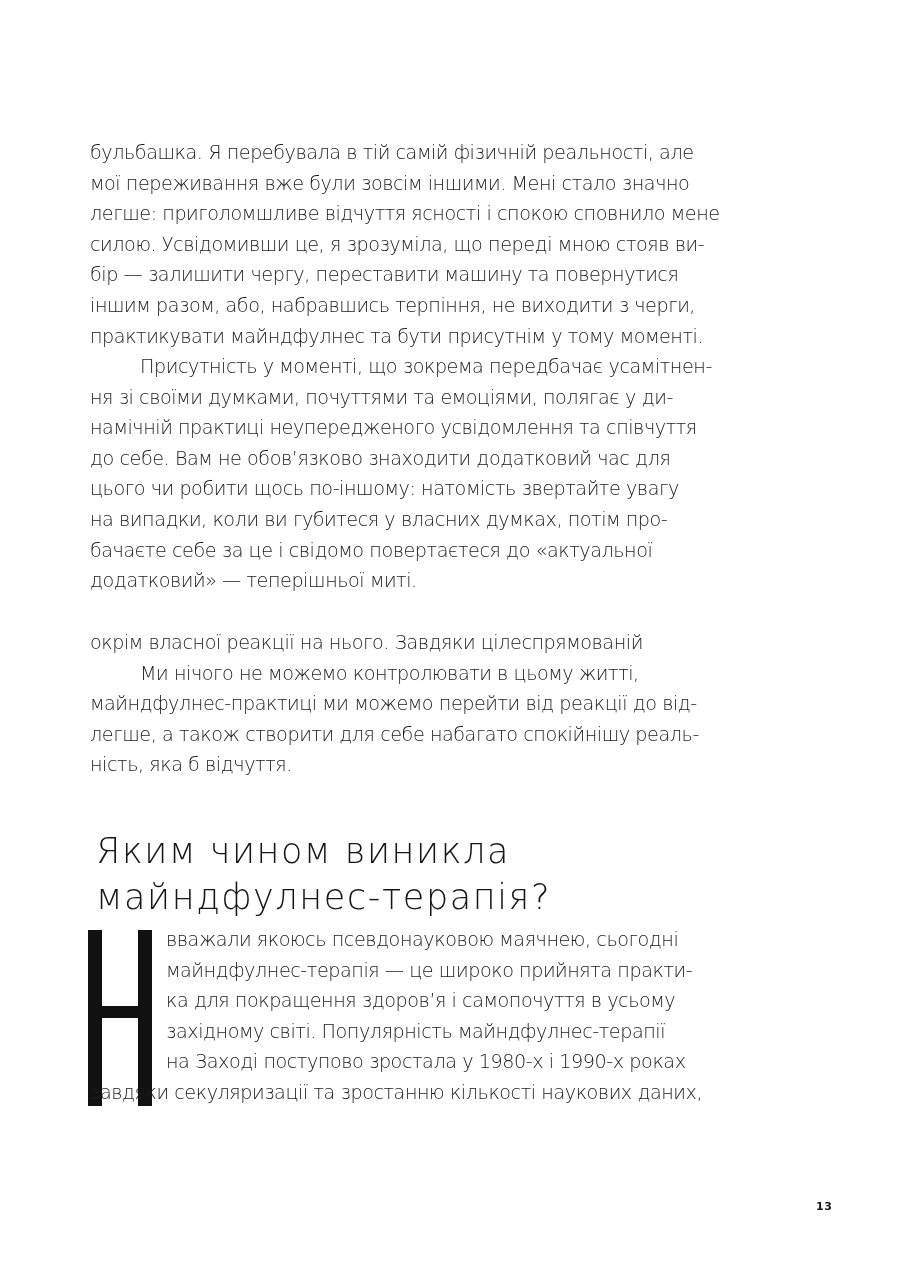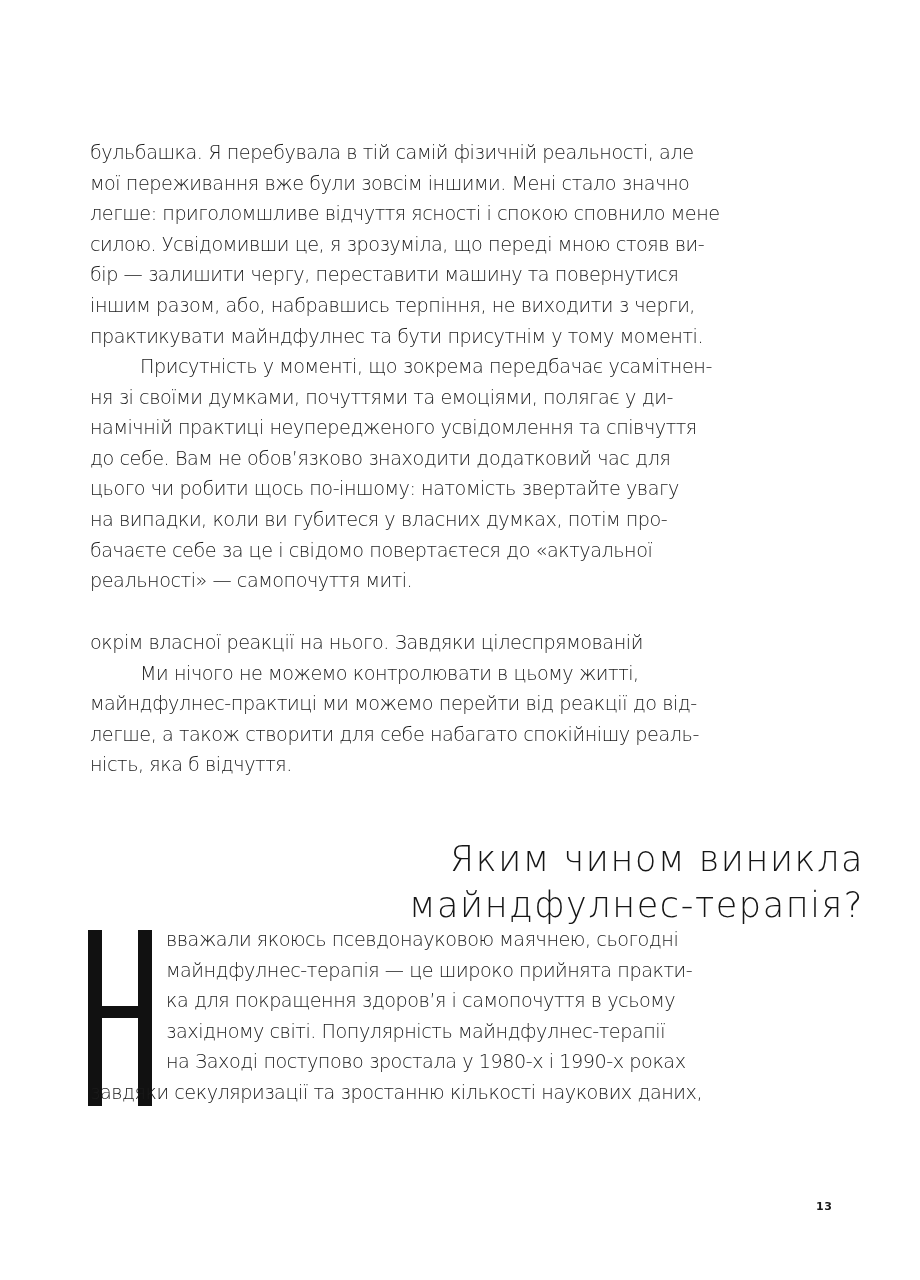--- a/index.html
+++ b/index.html
@@ -108,32 +108,32 @@
   </div>
 
   <div class="text-block" id="block-2">
     <span class="line indent">Присутність у моменті, що зокрема передбачає усамітнен-</span>
     <span class="line">ня зі своїми думками, почуттями та емоціями, полягає у ди-</span>
     <span class="line">намічній практиці неупередженого усвідомлення та співчуття</span>
     <span class="line">до себе. Вам не обов’язково знаходити додатковий час для</span>
     <span class="line">цього чи робити щось по-іншому: натомість звертайте увагу</span>
     <span class="line">на випадки, коли ви губитеся у власних думках, потім про-</span>
     <span class="line">бачаєте себе за це і свідомо повертаєтеся до «актуальної</span>
-    <span class="line">реальності» — самопочуття миті.</span>
+    <span class="line">додатковий» — теперішньої миті.</span>
   </div>
 
   <div class="text-block" id="block-3">
     <span class="line">окрім власної реакції на нього. Завдяки цілеспрямованій</span>
     <span class="line indent">Ми нічого не можемо контролювати в цьому житті,</span>
     <span class="line">майндфулнес-практиці ми можемо перейти від реакції до від-</span>
     <span class="line">легше, а також створити для себе набагато спокійнішу реаль-</span>
     <span class="line">ність, яка б відчуття.</span>
   </div>
 
-  <h2 class="heading" style="margin:16px;text-align:right;">
+  <h2 class="heading" style="margin:8px;">
     <span class="line">Яким чином виникла</span>
     <span class="line">майндфулнес-терапія?</span>
   </h2>
 
   <div class="drop-cap">
     <span class="letter-text">Н</span>
     <div class="bar-left"></div>
     <div class="bar-mid"></div>
     <div class="bar-right"></div>
   </div>

